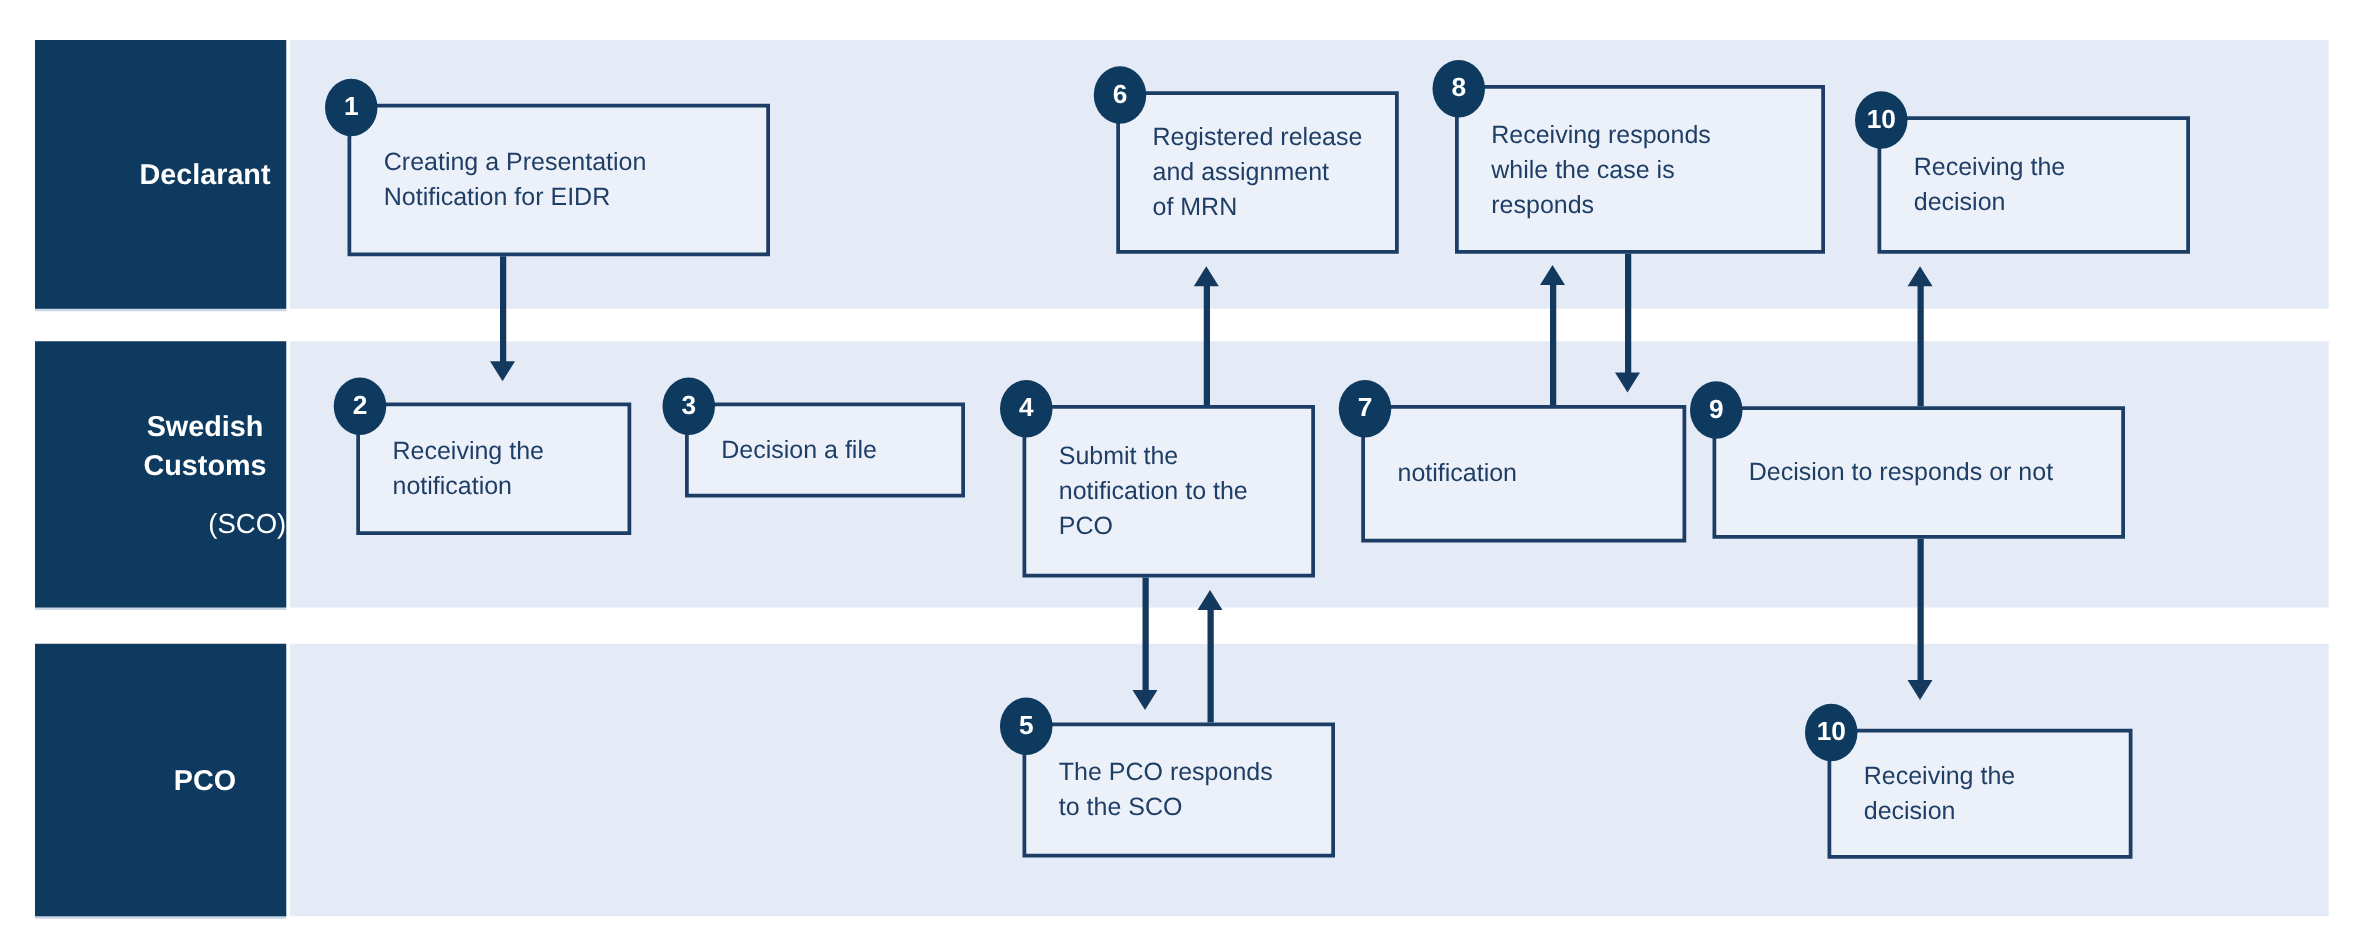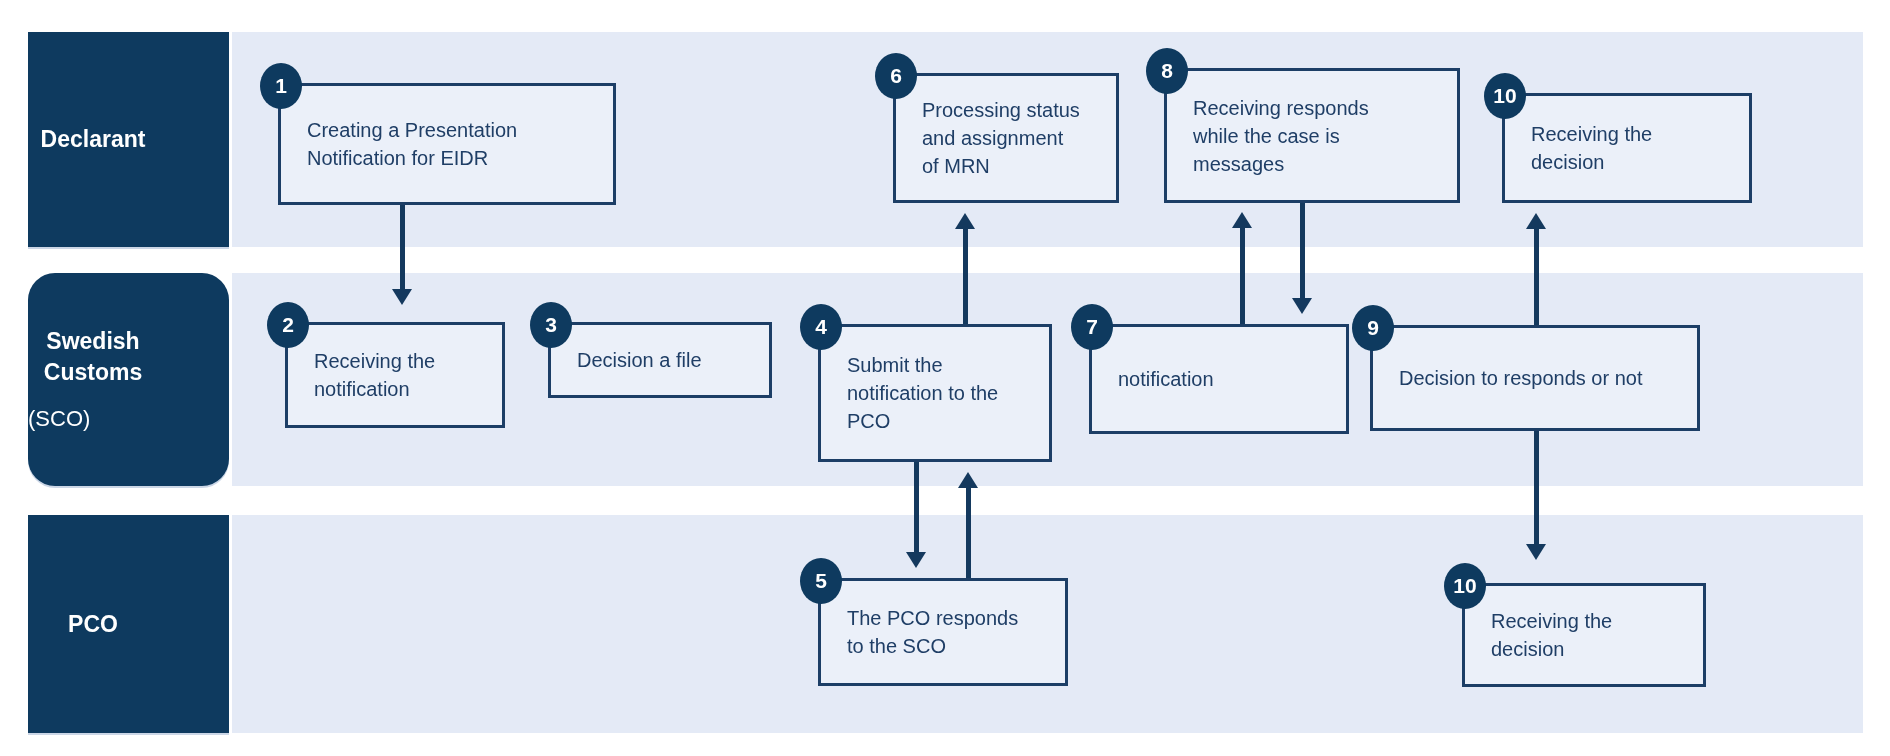--- a/index.html
+++ b/index.html
@@ -14,26 +14,26 @@
     position:absolute;left:232px;width:1631px;
     background:#E4EAF6;
   }
   .lane-bg.l-declarant{top:32px;height:215px;}
   .lane-bg.l-sco{top:273px;height:213px;}
   .lane-bg.l-pco{top:515px;height:218px;}
   .lane-label{
     position:absolute;left:28px;width:201px;
     background:#0E3A5F;
     color:#ffffff;
-    display:flex;flex-direction:column;align-items:flex-start;justify-content:center;
+    display:flex;flex-direction:column;align-items:flex-end;justify-content:center;
     text-align:center;
     box-shadow:0 2px 0 rgba(160,180,210,0.55);
   }
   .lane-label.l-declarant{top:32px;height:215px;}
-  .lane-label.l-sco{top:273px;height:213px;border-radius:27px;}
+  .lane-label.l-sco{top:273px;height:213px;}
   .lane-label.l-pco{top:515px;height:218px;}
   .lane-title{
     font-size:23px;font-weight:bold;line-height:31px;width:130px;
   }
   .lane-subtitle{
     font-size:22px;font-weight:normal;line-height:30px;margin-top:16px;
   }
   .lane-subtitle:empty{display:none;}
   .node{
     position:absolute;
@@ -107,33 +107,33 @@
       <div class="line">notification to the</div>
       <div class="line">PCO</div>
     </div>
     <div class="node" style="left: 818px; top: 578px; width: 250px; height: 108px;">
       <div class="badge">5</div>
       <div class="line">The PCO responds</div>
       <div class="line">to the SCO</div>
     </div>
     <div class="node" style="left: 893px; top: 73px; width: 226px; height: 130px;">
       <div class="badge">6</div>
-      <div class="line">Processing status</div>
+      <div class="line">Registered release</div>
       <div class="line">and assignment</div>
       <div class="line">of MRN</div>
     </div>
     <div class="node" style="left: 1089px; top: 324px; width: 260px; height: 110px;">
       <div class="badge">7</div>
       <div class="line">notification</div>
     </div>
     <div class="node" style="left: 1164px; top: 68px; width: 296px; height: 135px;">
       <div class="badge">8</div>
       <div class="line">Receiving responds</div>
       <div class="line">while the case is</div>
-      <div class="line">messages</div>
+      <div class="line">responds</div>
     </div>
     <div class="node" style="left: 1370px; top: 325px; width: 330px; height: 106px;">
       <div class="badge">9</div>
       <div class="line">Decision to responds or not</div>
     </div>
     <div class="node" style="left: 1502px; top: 93px; width: 250px; height: 110px;">
       <div class="badge">10</div>
       <div class="line">Receiving the</div>
       <div class="line">decision</div>
     </div>

